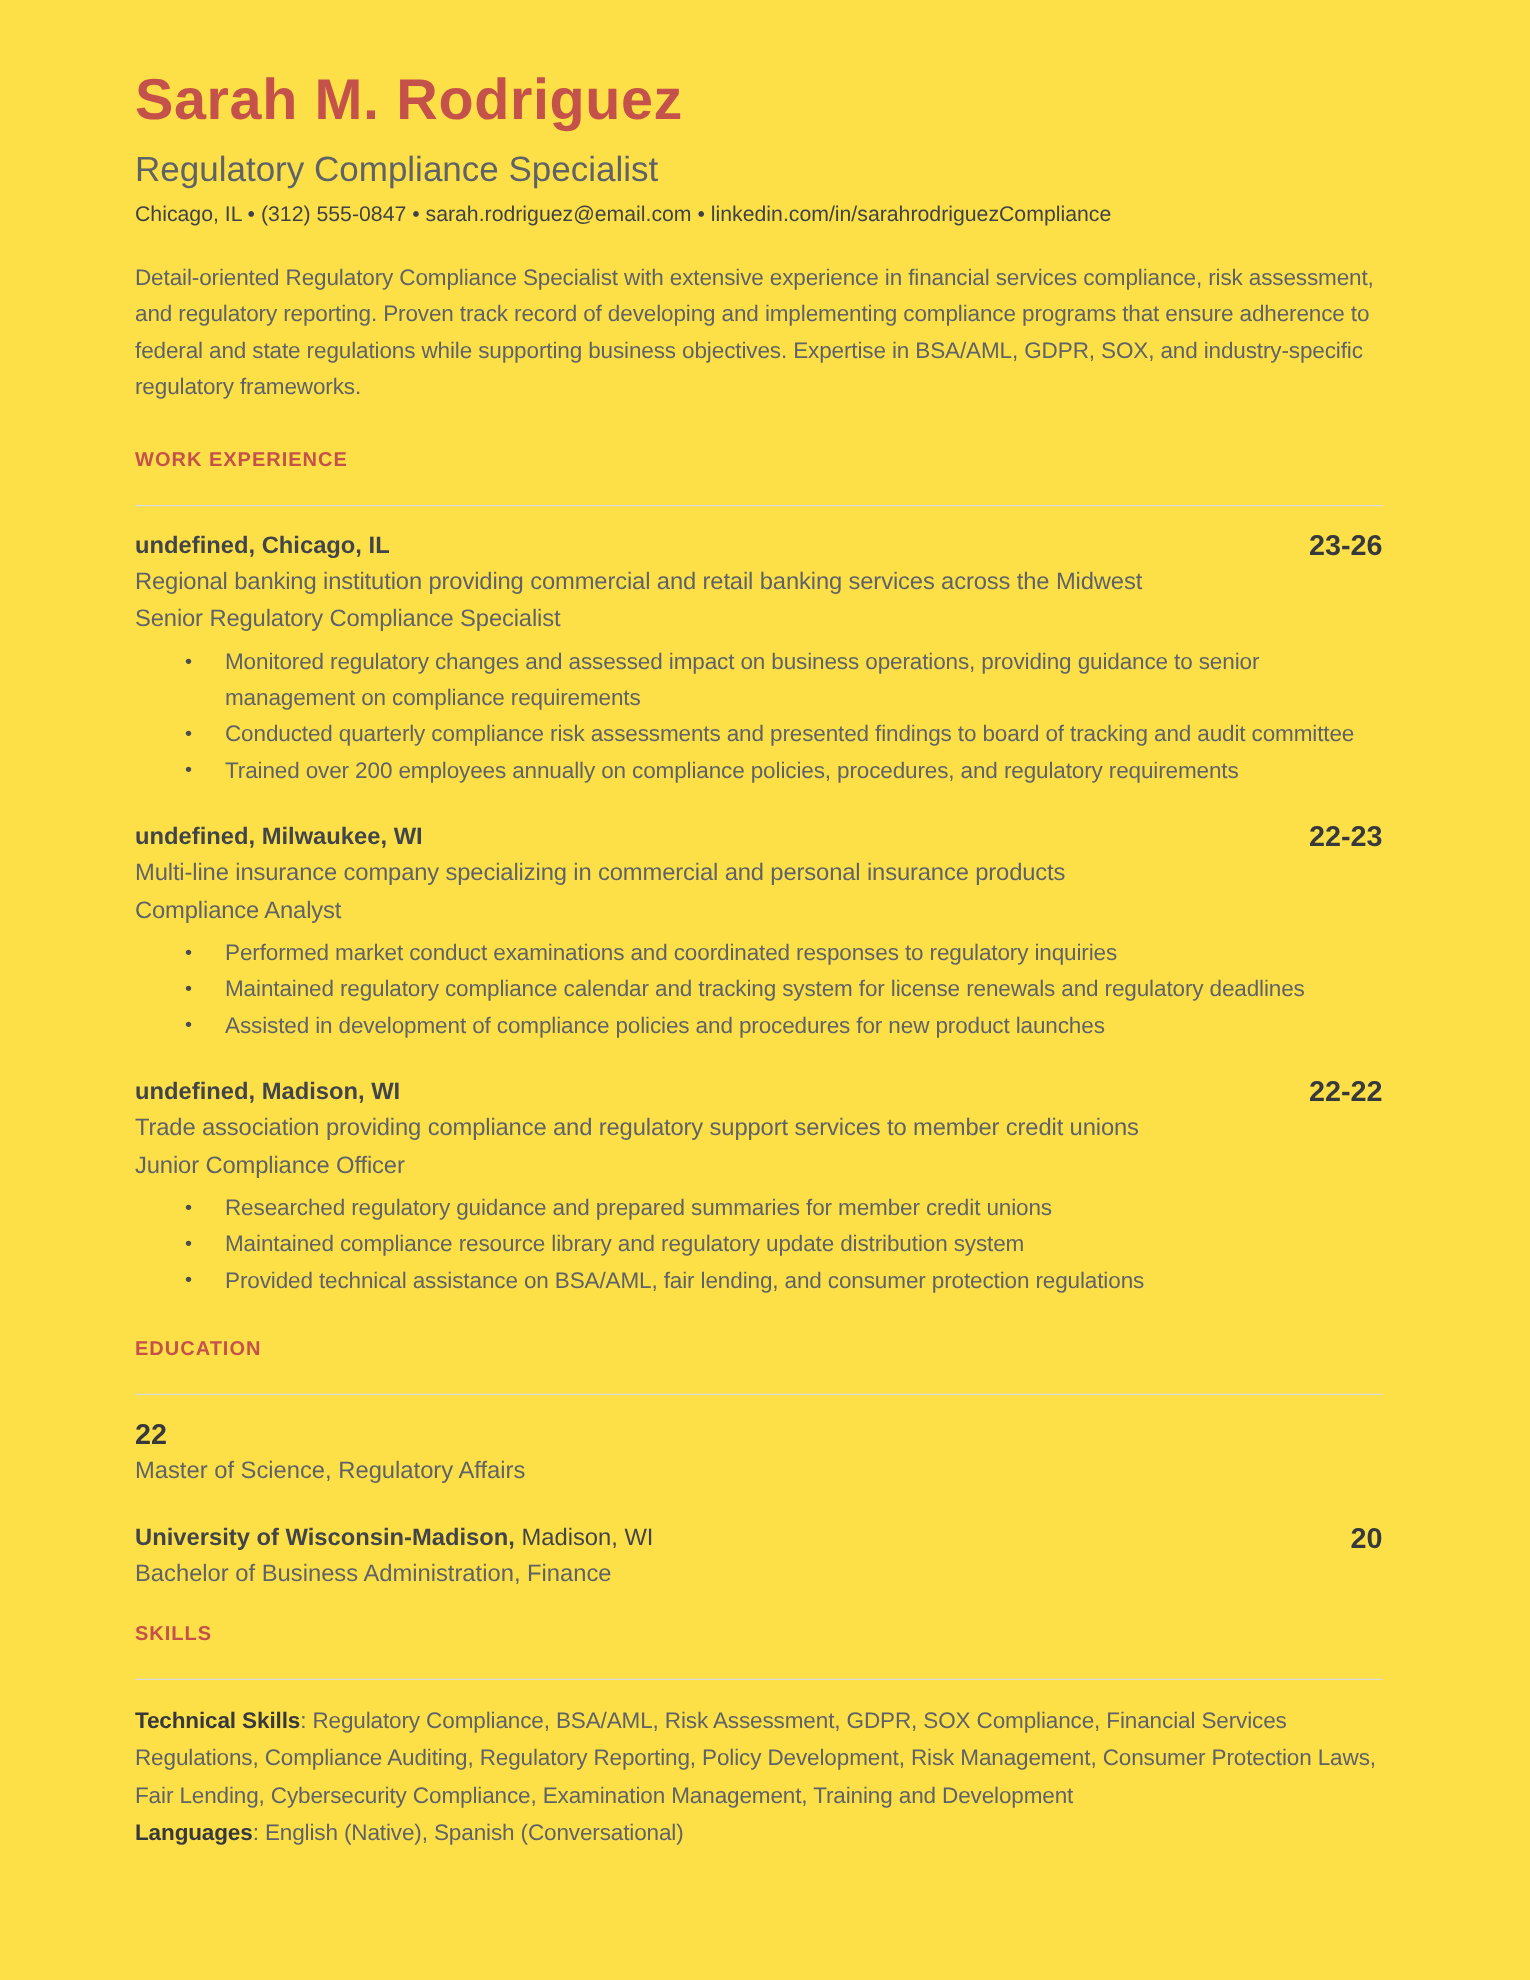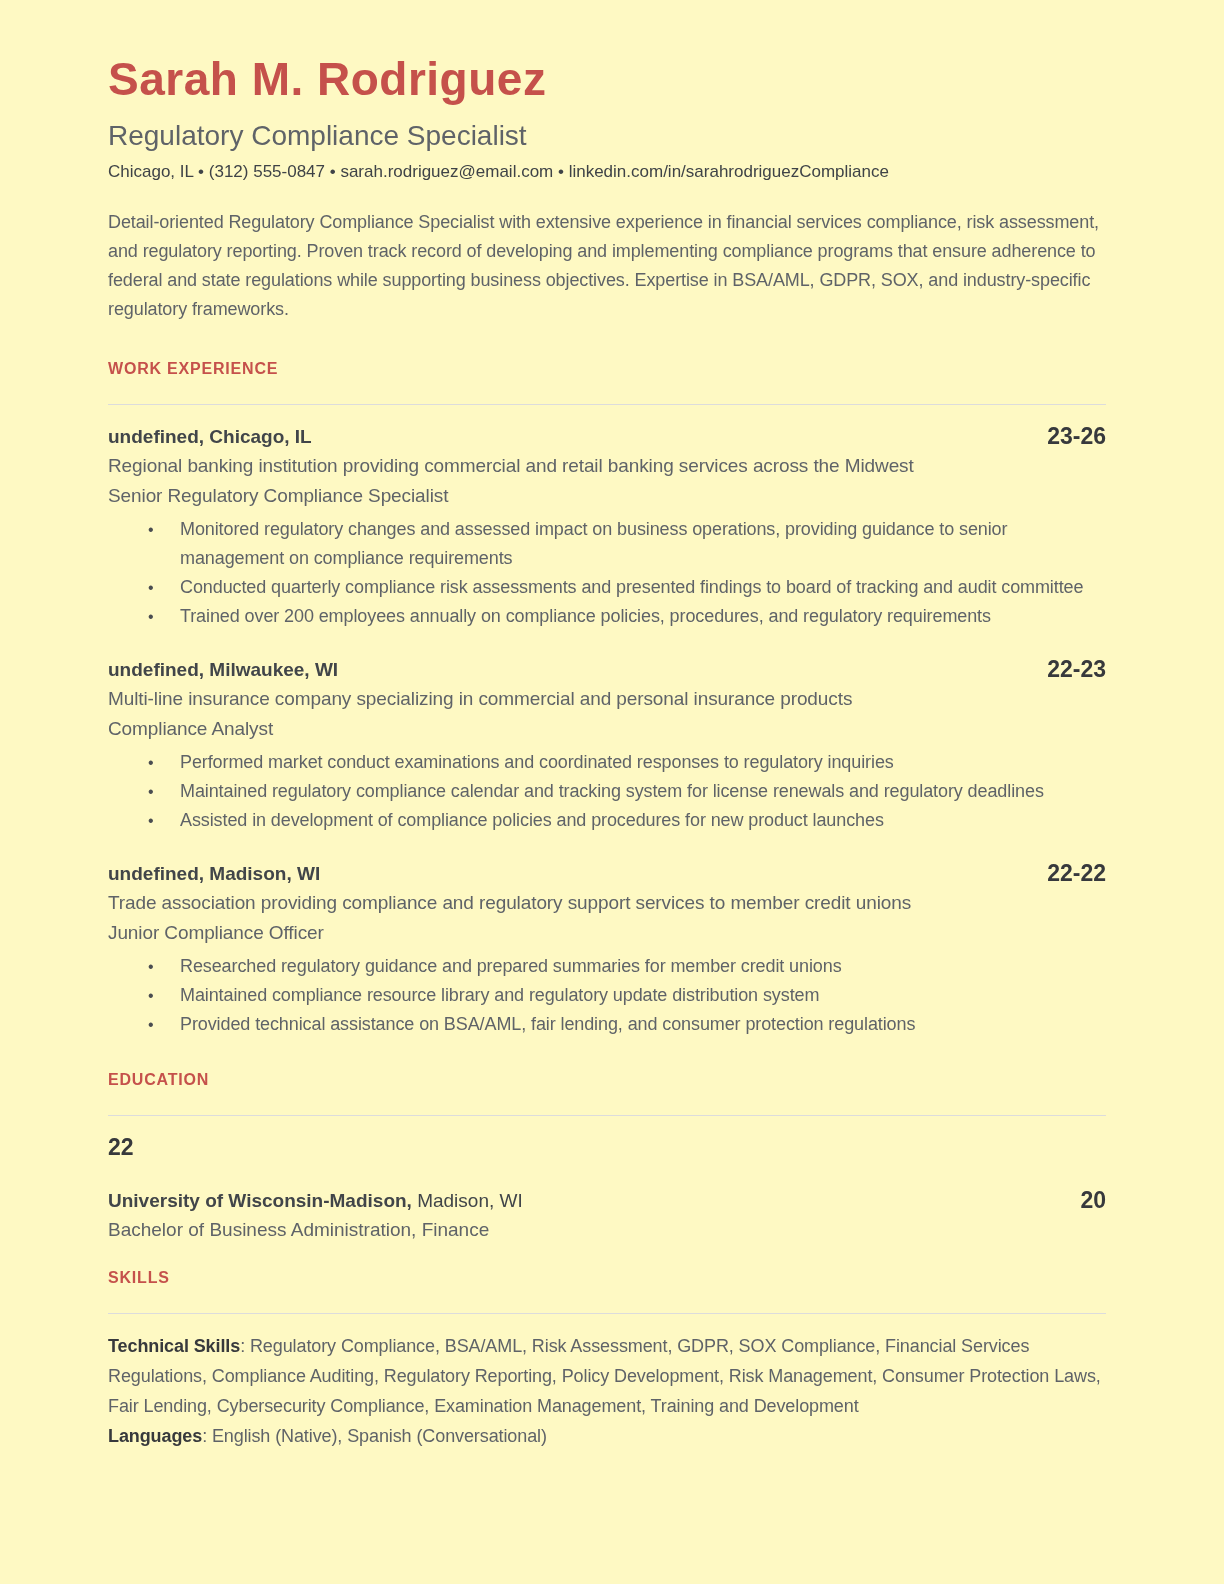--- a/index.html
+++ b/index.html
@@ -1,21 +1,21 @@
 <!DOCTYPE html>
 <html><head>
 <meta charset="utf-8">
 <style>
   html, body { margin: 0; padding: 0; background: #ffffff; }
   .page {
     position: relative;
     width: 1224px;
     min-height: 1584px;
     box-sizing: border-box;
-    background: #fef9c3;
+    background: #fde047;
     padding: 54px 118px 40px 108px;
     font-family: "Liberation Sans", "DejaVu Sans", sans-serif;
     color: #5f6368;
   }
   
   .name {
     margin: 0 0 14px 0;
     font-size: 46px;
     font-weight: bold;
     letter-spacing: 0.5px;
@@ -198,20 +198,21 @@
   </section>
 
   <section>
     <h2 class="sec edu-gap">EDUCATION</h2>
     <hr class="rule">
 
     <div class="edu">
       <div class="row">
         <span class="dates">22</span>
       </div>
+      <div class="degree">Master of Science, Regulatory Affairs</div>
     </div>
 
     <div class="edu">
       <div class="row">
         <span><b>University of Wisconsin-Madison,</b><span class="school-rest"> Madison, WI</span></span>
         <span class="dates">20</span>
       </div>
       <div class="degree">Bachelor of Business Administration, Finance</div>
     </div>
   </section>

